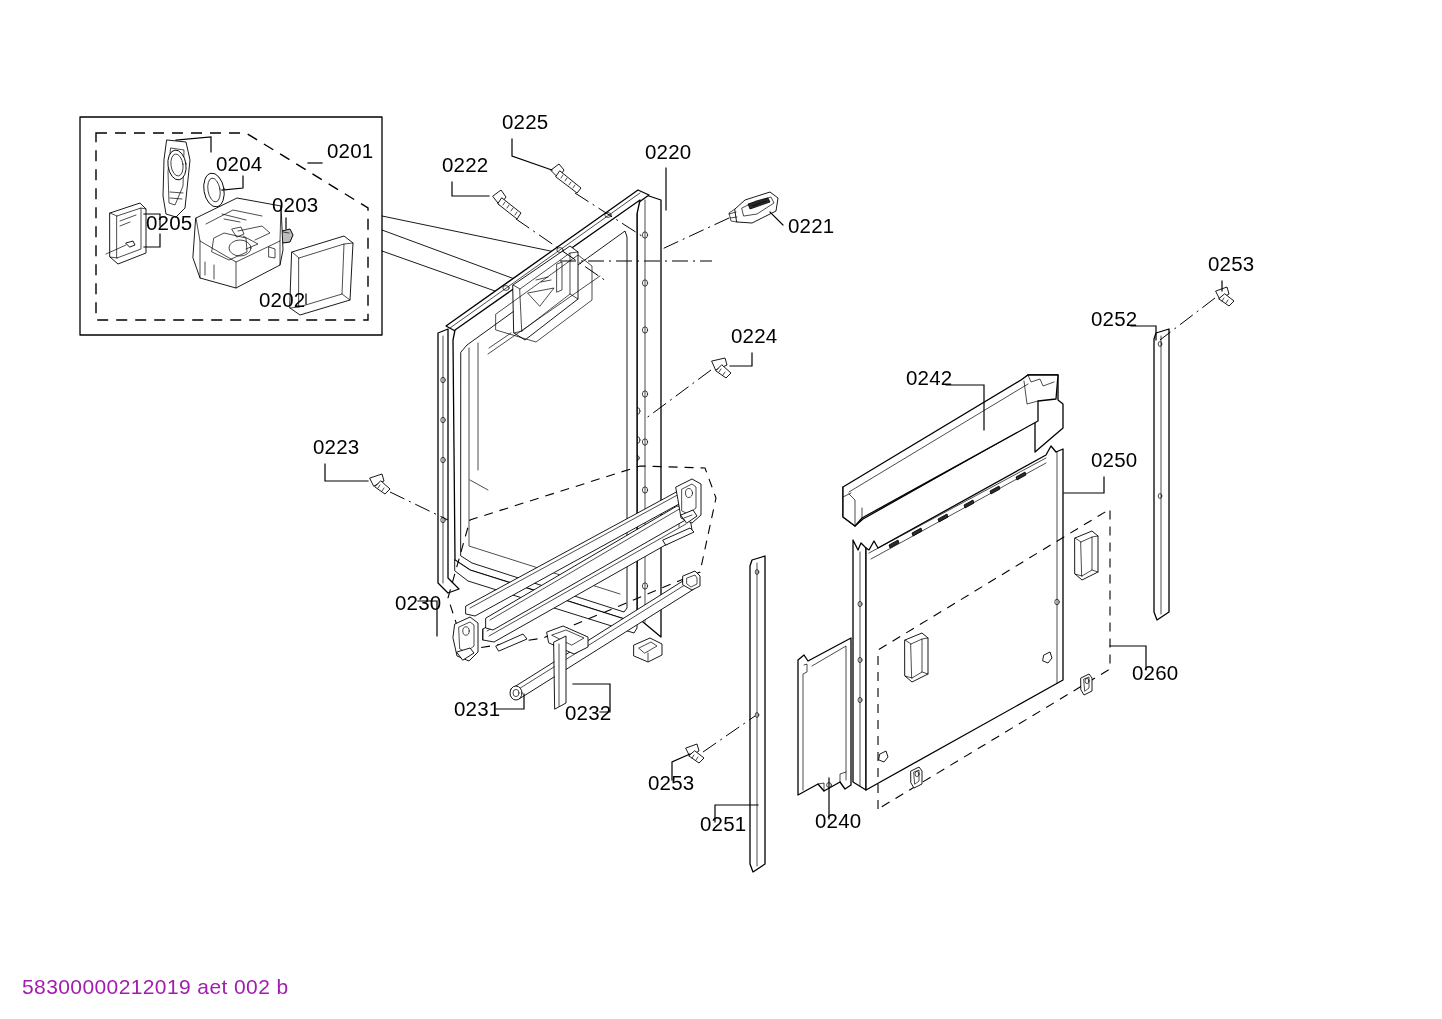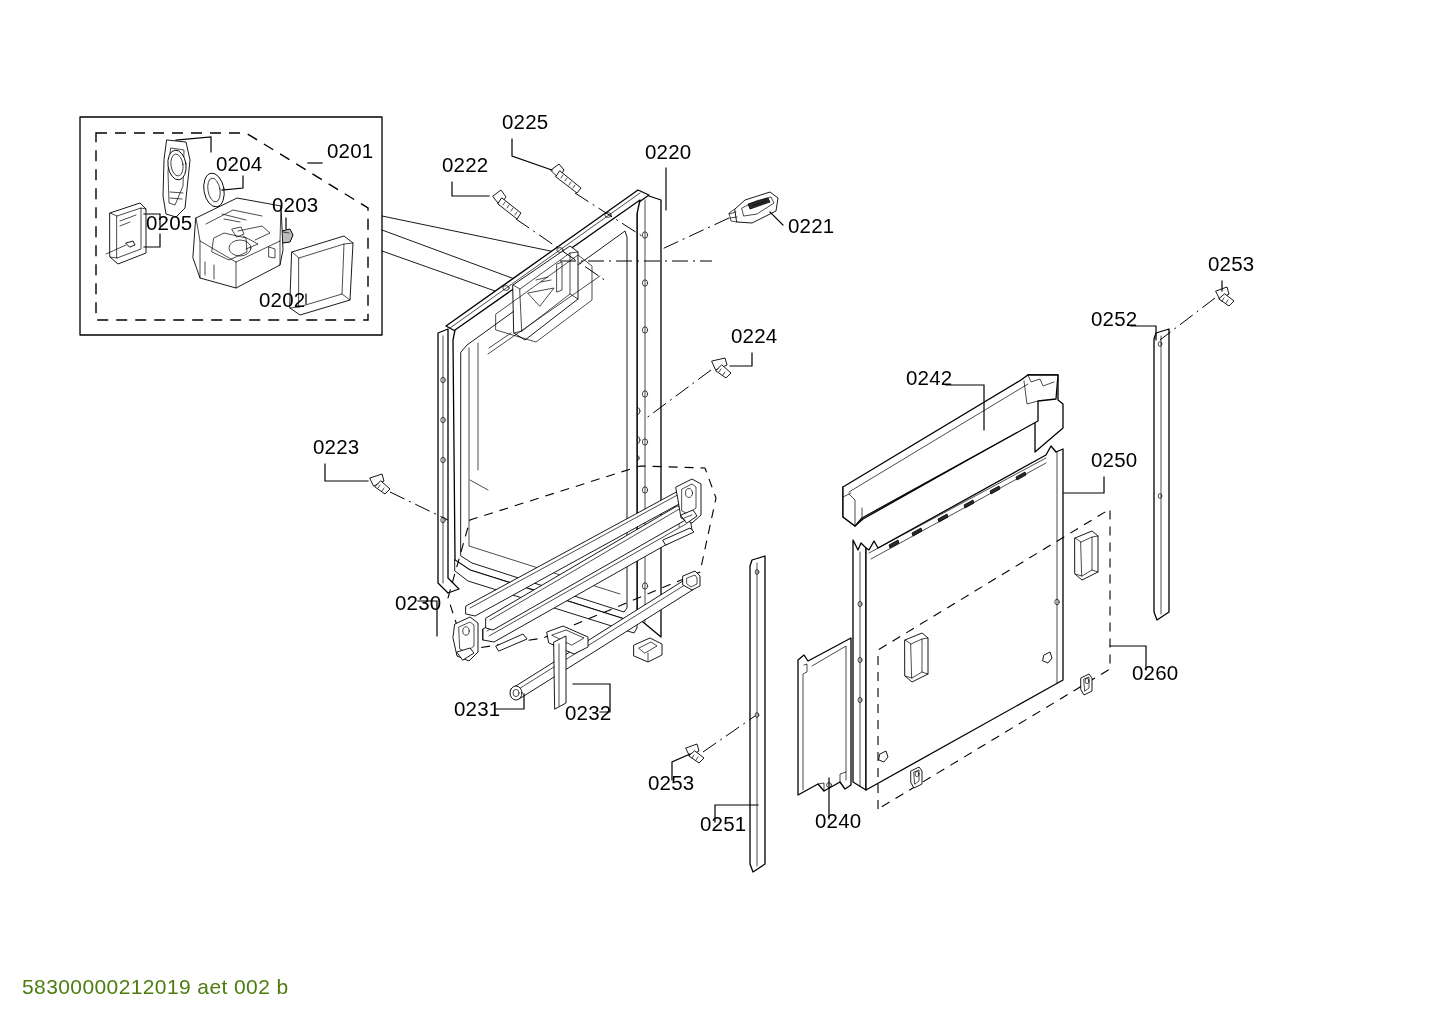--- a/index.html
+++ b/index.html
@@ -12,21 +12,21 @@
   .fillw{fill:#ffffff;stroke:#000;stroke-width:1.3;stroke-linejoin:round;stroke-linecap:round;}
   .fillw-thin{fill:#ffffff;stroke:#000;stroke-width:0.9;stroke-linejoin:round;stroke-linecap:round;}
   .fillm{fill:#bdbdbd;stroke:#000;stroke-width:1.0;stroke-linejoin:round;}
   .fillk{fill:#2b2b2b;stroke:#000;stroke-width:0.8;stroke-linejoin:round;}
   .dash{fill:none;stroke:#000;stroke-width:1.4;stroke-dasharray:11 8;stroke-linecap:butt;}
   .dash-fine{fill:none;stroke:#000;stroke-width:1.1;stroke-dasharray:9 7;stroke-linecap:butt;}
   .dashdot{fill:none;stroke:#000;stroke-width:1.0;stroke-dasharray:16 5 2 5;stroke-linecap:butt;}
   .leader{fill:none;stroke:#000;stroke-width:1.2;stroke-linecap:square;}
   .lbl{font-family:"Liberation Sans","DejaVu Sans",sans-serif;font-size:20.5px;fill:#000;
        letter-spacing:0.2px;}
-  .footer{position:absolute;left:22px;top:975px;font-size:21px;color:#4d7c0f;
+  .footer{position:absolute;left:22px;top:975px;font-size:21px;color:#a21caf;
           font-family:"Liberation Sans","DejaVu Sans",sans-serif;letter-spacing:0.4px;
           white-space:nowrap;}
 </style>
 </head>
 <body>
 
 <div id="stage">
 
 <svg id="diagram" viewBox="0 0 1442 1019">
 

